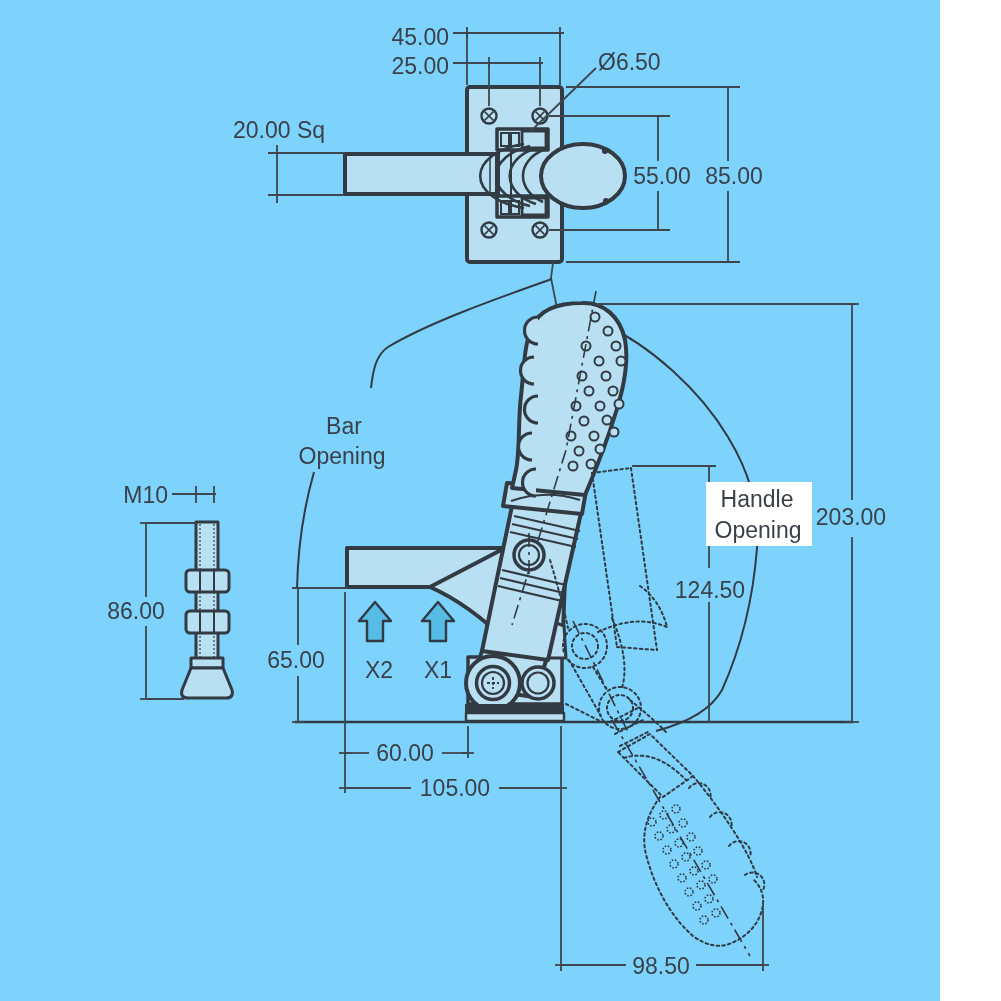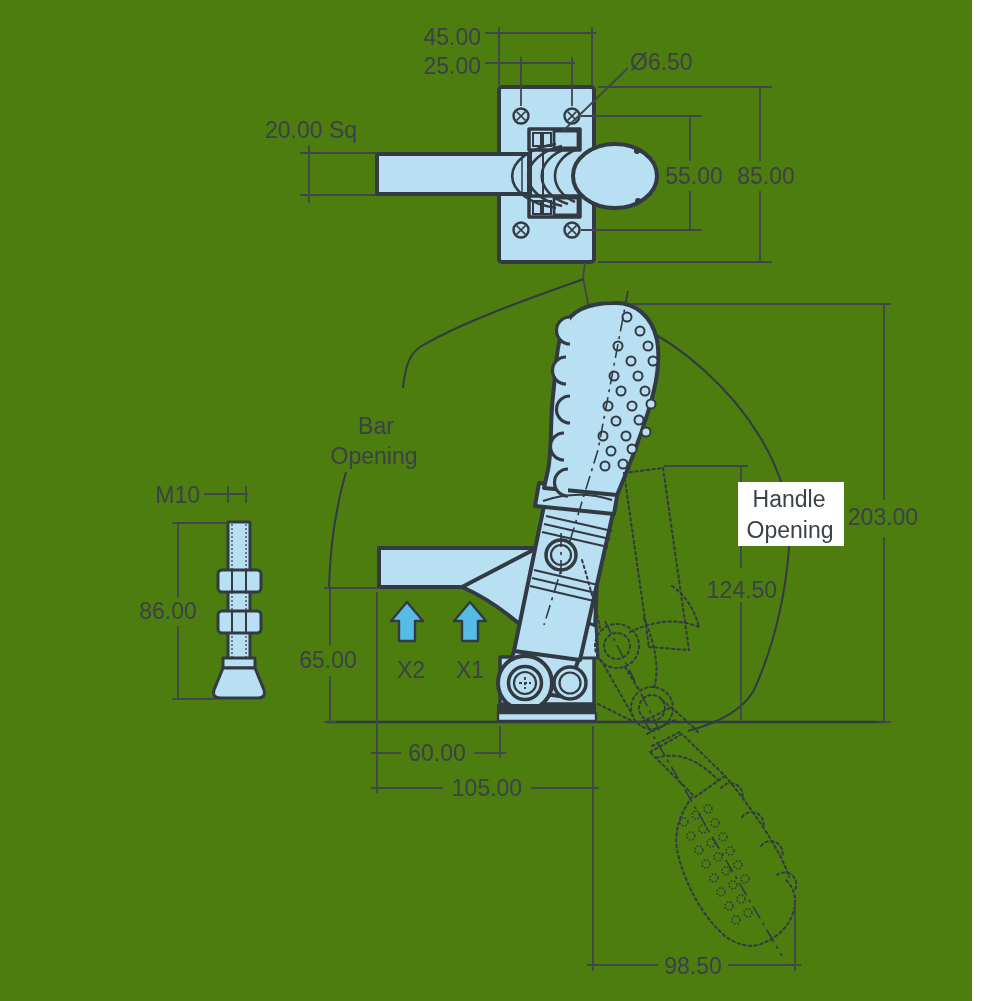--- a/index.html
+++ b/index.html
@@ -1,16 +1,16 @@
 <!DOCTYPE html>
 <html><head>
 <meta charset="utf-8">
 <style>
   html,body{margin:0;padding:0;background:#ffffff;}
-  .stage{width:940px;height:1001px;position:relative;background:#4d7c0f;overflow:hidden;padding-left:32px;}
+  .stage{width:940px;height:1001px;position:relative;background:#7dd3fc;overflow:hidden;}
   svg{display:block;}
   text{font-family:"Liberation Sans", sans-serif; fill:#3a4149;}
   .dim-text{font-size:23px;}
   .label-text{font-size:23px;}
   .outline{stroke:#323a43;fill:none;}
   .part{fill:#b9e0f2;stroke:#323a43;stroke-linejoin:round;}
   .dim{stroke:#3f464e;stroke-width:1.8;fill:none;}
   .thick{stroke-width:4;}
   .thin{stroke-width:2;}
   .dotted{stroke:#323a43;stroke-width:2;fill:none;stroke-dasharray:2.5,3.2;stroke-linecap:round;}

